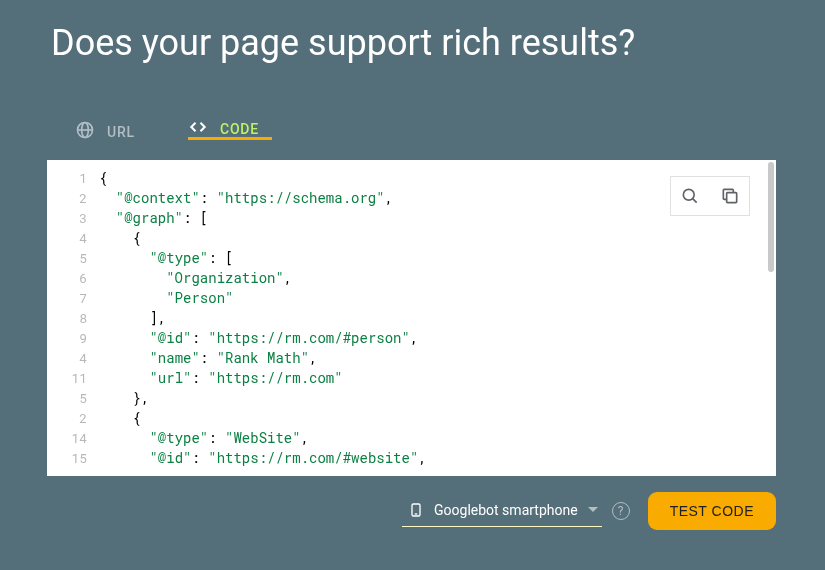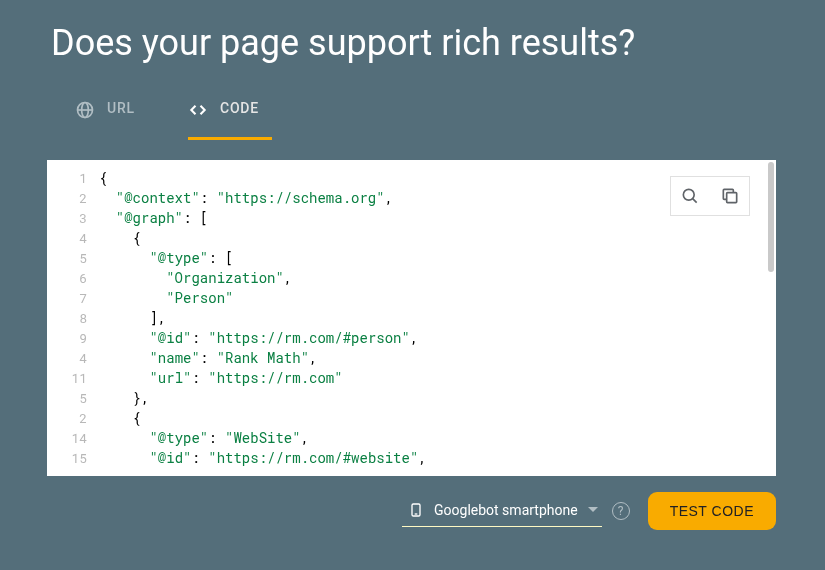--- a/index.html
+++ b/index.html
@@ -1,21 +1,21 @@
 <!DOCTYPE html>
 <html><head>
 <meta charset="utf-8">
 <style>
   *{box-sizing:border-box;margin:0;padding:0}
   html,body{width:825px;height:570px;font-family:Roboto,Arial,Helvetica,sans-serif;background:#546e7a;overflow:hidden}
   .wrap{width:669px;height:570px;position:relative}
   .title{color:#fff;font-size:36px;font-weight:400;padding:22px 0 0 51px;letter-spacing:0}
   .tabs{display:flex;margin:36px 0 0 75px;height:40px}
-  .tab{display:flex;align-items:flex-start;gap:12px;padding:0 13px 0 0;height:40px;color:#b1bec4;font-size:14px;letter-spacing:.8px;font-weight:500;cursor:pointer;margin-right:40px}
-  .tab.active{color:#e5e5e5}
+  .tab{display:flex;align-items:flex-end;gap:12px;padding:0 13px 0 0;height:40px;color:#b1bec4;font-size:14px;letter-spacing:.8px;font-weight:500;cursor:pointer;margin-right:40px}
+  .tab.active{color:#bef264}
   .tab.active-underline{border-bottom:3px solid #f9ab00}
   .tabicon svg{display:block}
   .codecard{position:absolute;left:47px;top:160px;width:729px;height:316px;background:#fff;overflow:hidden}
   .codebody{display:flex;height:100%;overflow:hidden}
   .gutter{background:#fff;text-align:right;padding:8px 6px 0 0;width:46px;color:#b8b8b8;font-family:"Roboto Mono","Menlo",monospace;font-size:13px;line-height:20px}
   .code{flex:1;padding:8px 0 0 6px;font-family:"Roboto Mono","Menlo",monospace;font-size:14px;line-height:20px;color:#000;white-space:pre}
   .code .str{color:#0b8043}
   .code .pun{color:#000}
   .toolbar{position:absolute;top:16px;right:26px;width:80px;height:40px;border:1px solid #e0e0e0;background:#fff;display:flex;align-items:center;justify-content:center;gap:20px}
   .toolbar svg{display:block}

